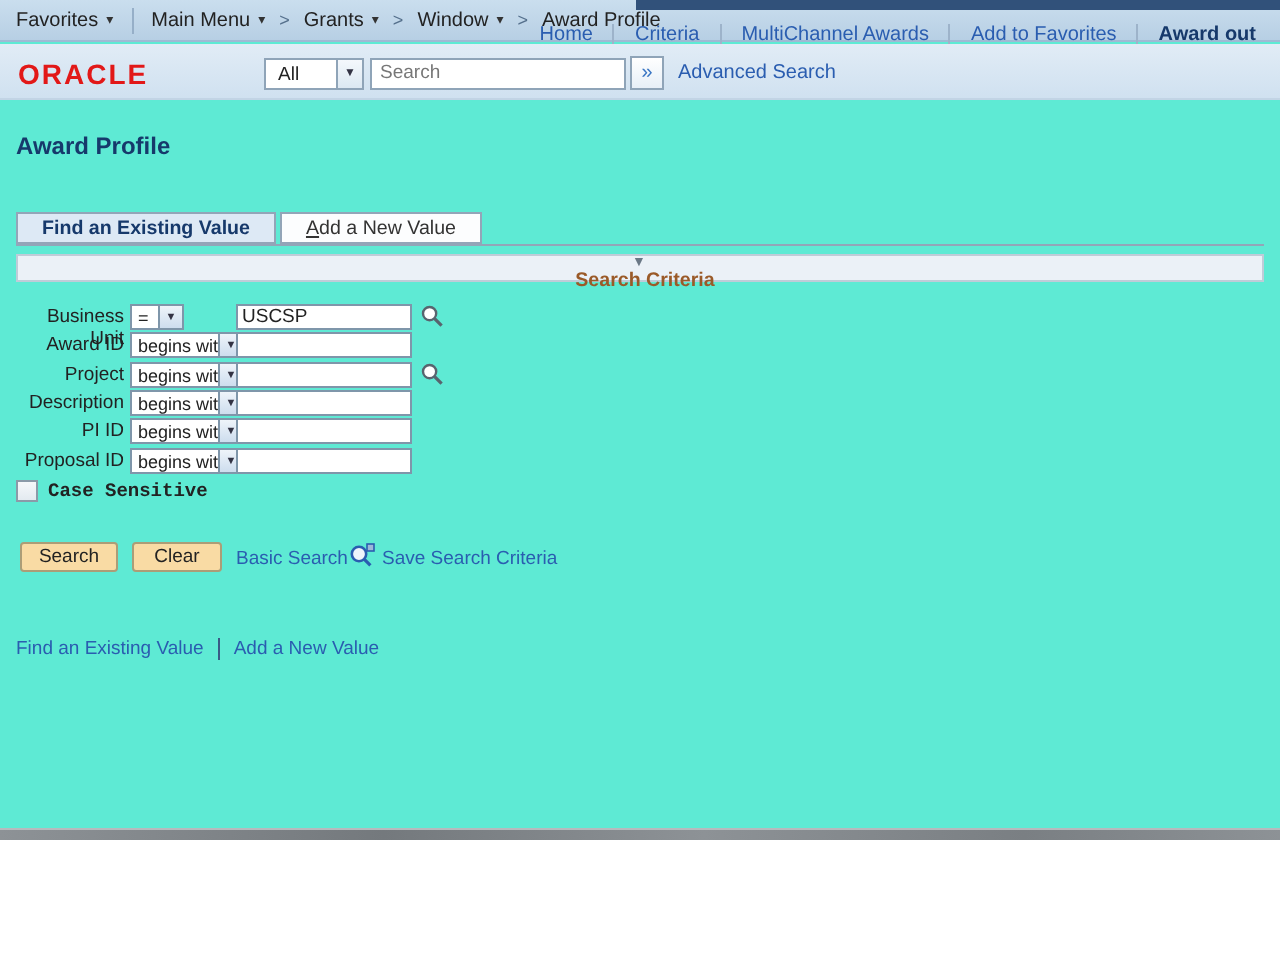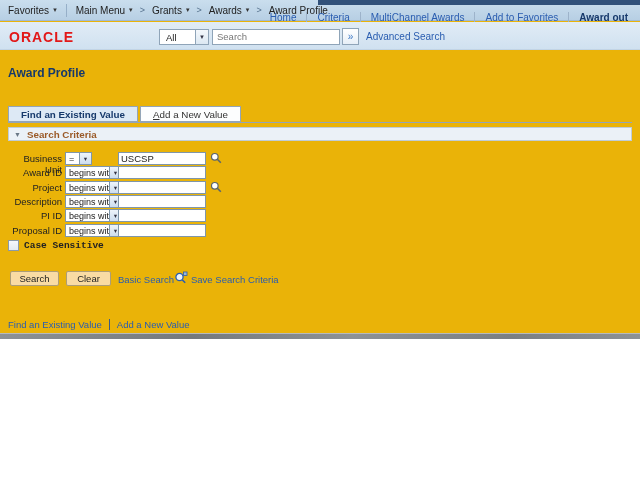--- a/index.html
+++ b/index.html
@@ -1,17 +1,17 @@
 <!DOCTYPE html>
 <html><head>
 <meta charset="utf-8">
 <style>
   * { margin:0; padding:0; box-sizing:border-box; }
   body { font-family:"Liberation Sans", sans-serif; background:#fff; }
-  .screen { position:relative; width:640px; height:339px; background:#eab308; overflow:hidden; font-size:10px; color:#222; }
+  .screen { position:relative; width:640px; height:420px; background:#5eead4; overflow:hidden; font-size:10px; color:#222; }
 
   
   .crumb-bar { position:absolute; left:0; top:0; width:640px; height:21px;
     background:linear-gradient(#cadeee,#b7cfe4); border-bottom:1px solid #9fbad4;
     display:flex; align-items:center; padding-left:8px; }
   .crumb-item { display:inline-flex; align-items:center; color:#222; cursor:pointer; }
   .menu-arrow { font-size:7px; color:#333; margin-left:4px; }
   .crumb-vsep { width:1px; height:13px; background:#96afc8; margin:0 9px; }
   .crumb-sep { color:#55708c; font-size:9px; margin:0 7px; }
 
@@ -20,21 +20,21 @@
   .utility-nav { position:absolute; right:4px; top:9px; height:14px; display:flex; align-items:flex-end; }
   .utility-nav a { color:#2a5db0; text-decoration:none; padding:0 10px; cursor:pointer; }
   .utility-nav .uvsep { width:1px; height:11px; background:#9db3ca; }
   .utility-nav a.signout { color:#16396b; font-weight:bold; padding-right:8px; }
 
   
   .header-bar { position:absolute; left:0; top:22px; width:640px; height:28px;
     background:linear-gradient(#e1ecf6,#d0e1f0); border-bottom:1px solid #c2d4e5; }
   .oracle-logo { position:absolute; left:9px; top:7px; color:#e21818; font-weight:bold;
     font-size:14px; letter-spacing:1px; }
-  .search-group { position:absolute; left:132px; top:6px; display:flex; align-items:center;margin-left:27px; }
+  .search-group { position:absolute; left:132px; top:6px; display:flex; align-items:center; }
   .scope-box { display:flex; align-items:stretch; width:50px; height:16px; background:#fff;
     border:1px solid #8fa4b8; cursor:pointer; }
   .scope-text { flex:1; padding:2px 0 0 6px; font-size:9.5px; color:#222; }
   .scope-btn { width:13px; border-left:1px solid #8fa4b8; background:linear-gradient(#f4f8fc,#dce8f2);
     display:flex; align-items:center; justify-content:center; font-size:6px; color:#334; }
   .global-search-input { width:128px; height:16px; border:1px solid #8fa4b8; margin-left:3px;
     padding:0 4px; font-size:9.5px; font-family:"Liberation Sans", sans-serif; color:#444; }
   .global-search-input::placeholder { color:#777; }
   .go-btn { width:17px; height:17px; margin-left:2px; background:linear-gradient(#fff,#e7eff7);
     border:1px solid #8fa4b8; color:#3a76c4; font-size:10px; line-height:14px; text-align:center; cursor:pointer; }
@@ -56,21 +56,21 @@
   .tab { height:16px; border:1px solid #93a5b8; margin-right:2px; padding:0 12px; cursor:pointer; }
   .tab-label { display:block; line-height:15px; font-size:9.8px; white-space:nowrap; }
   .tab-active { background:#dde9f5; }
   .tab-active .tab-label { font-weight:bold; color:#16396b; }
   .tab-inactive { background:#fcfdfe; }
   .tab-inactive .tab-label { color:#333; }
   .tab-inactive .tab-label::first-letter { text-decoration:underline; }
 
   
   .criteria-hdr { position:absolute; left:8px; top:127px; width:624px; height:14px;
-    background:#ebf1f7; border:1px solid #bfccd8; display:flex; align-items:center; padding-left:5px; }
+    background:#ebf1f7; border:1px solid #bfccd8; display:flex; align-items:center; padding-left:5px;flex-direction:column; }
   .collapse-arrow { font-size:7px; color:#6a7886; margin-right:6px; cursor:pointer; }
   .criteria-title { font-weight:bold; font-size:9.8px; color:#9a5a28; }
 
   
   .frow { position:absolute; left:8px; width:624px; height:14px; }
   .flabel { position:absolute; left:0; top:1px; width:54px; text-align:right; font-size:9.5px; color:#222; }
   .fsel { position:absolute; left:57px; top:0; height:13px; display:flex; align-items:stretch;
     background:#fff; border:1px solid #7f96aa; cursor:pointer; }
   .sel-t { font-size:9px; color:#222; padding:1px 2px 0 3px; white-space:nowrap; }
   .sel-narrow .sel-t { width:13px; }
@@ -122,21 +122,21 @@
       <span>Main Menu</span>
       <span class="menu-arrow">▾</span>
     </span>
     <span class="crumb-sep">&gt;</span>
     <span class="crumb-item">
       <span>Grants</span>
       <span class="menu-arrow">▾</span>
     </span>
     <span class="crumb-sep">&gt;</span>
     <span class="crumb-item">
-      <span>Awards</span>
+      <span>Window</span>
       <span class="menu-arrow">▾</span>
     </span>
     <span class="crumb-sep">&gt;</span>
     <span class="crumb-item">
       <span>Award Profile</span>
     </span>
   </div>
 
   <div class="dark-strip"></div>
 

